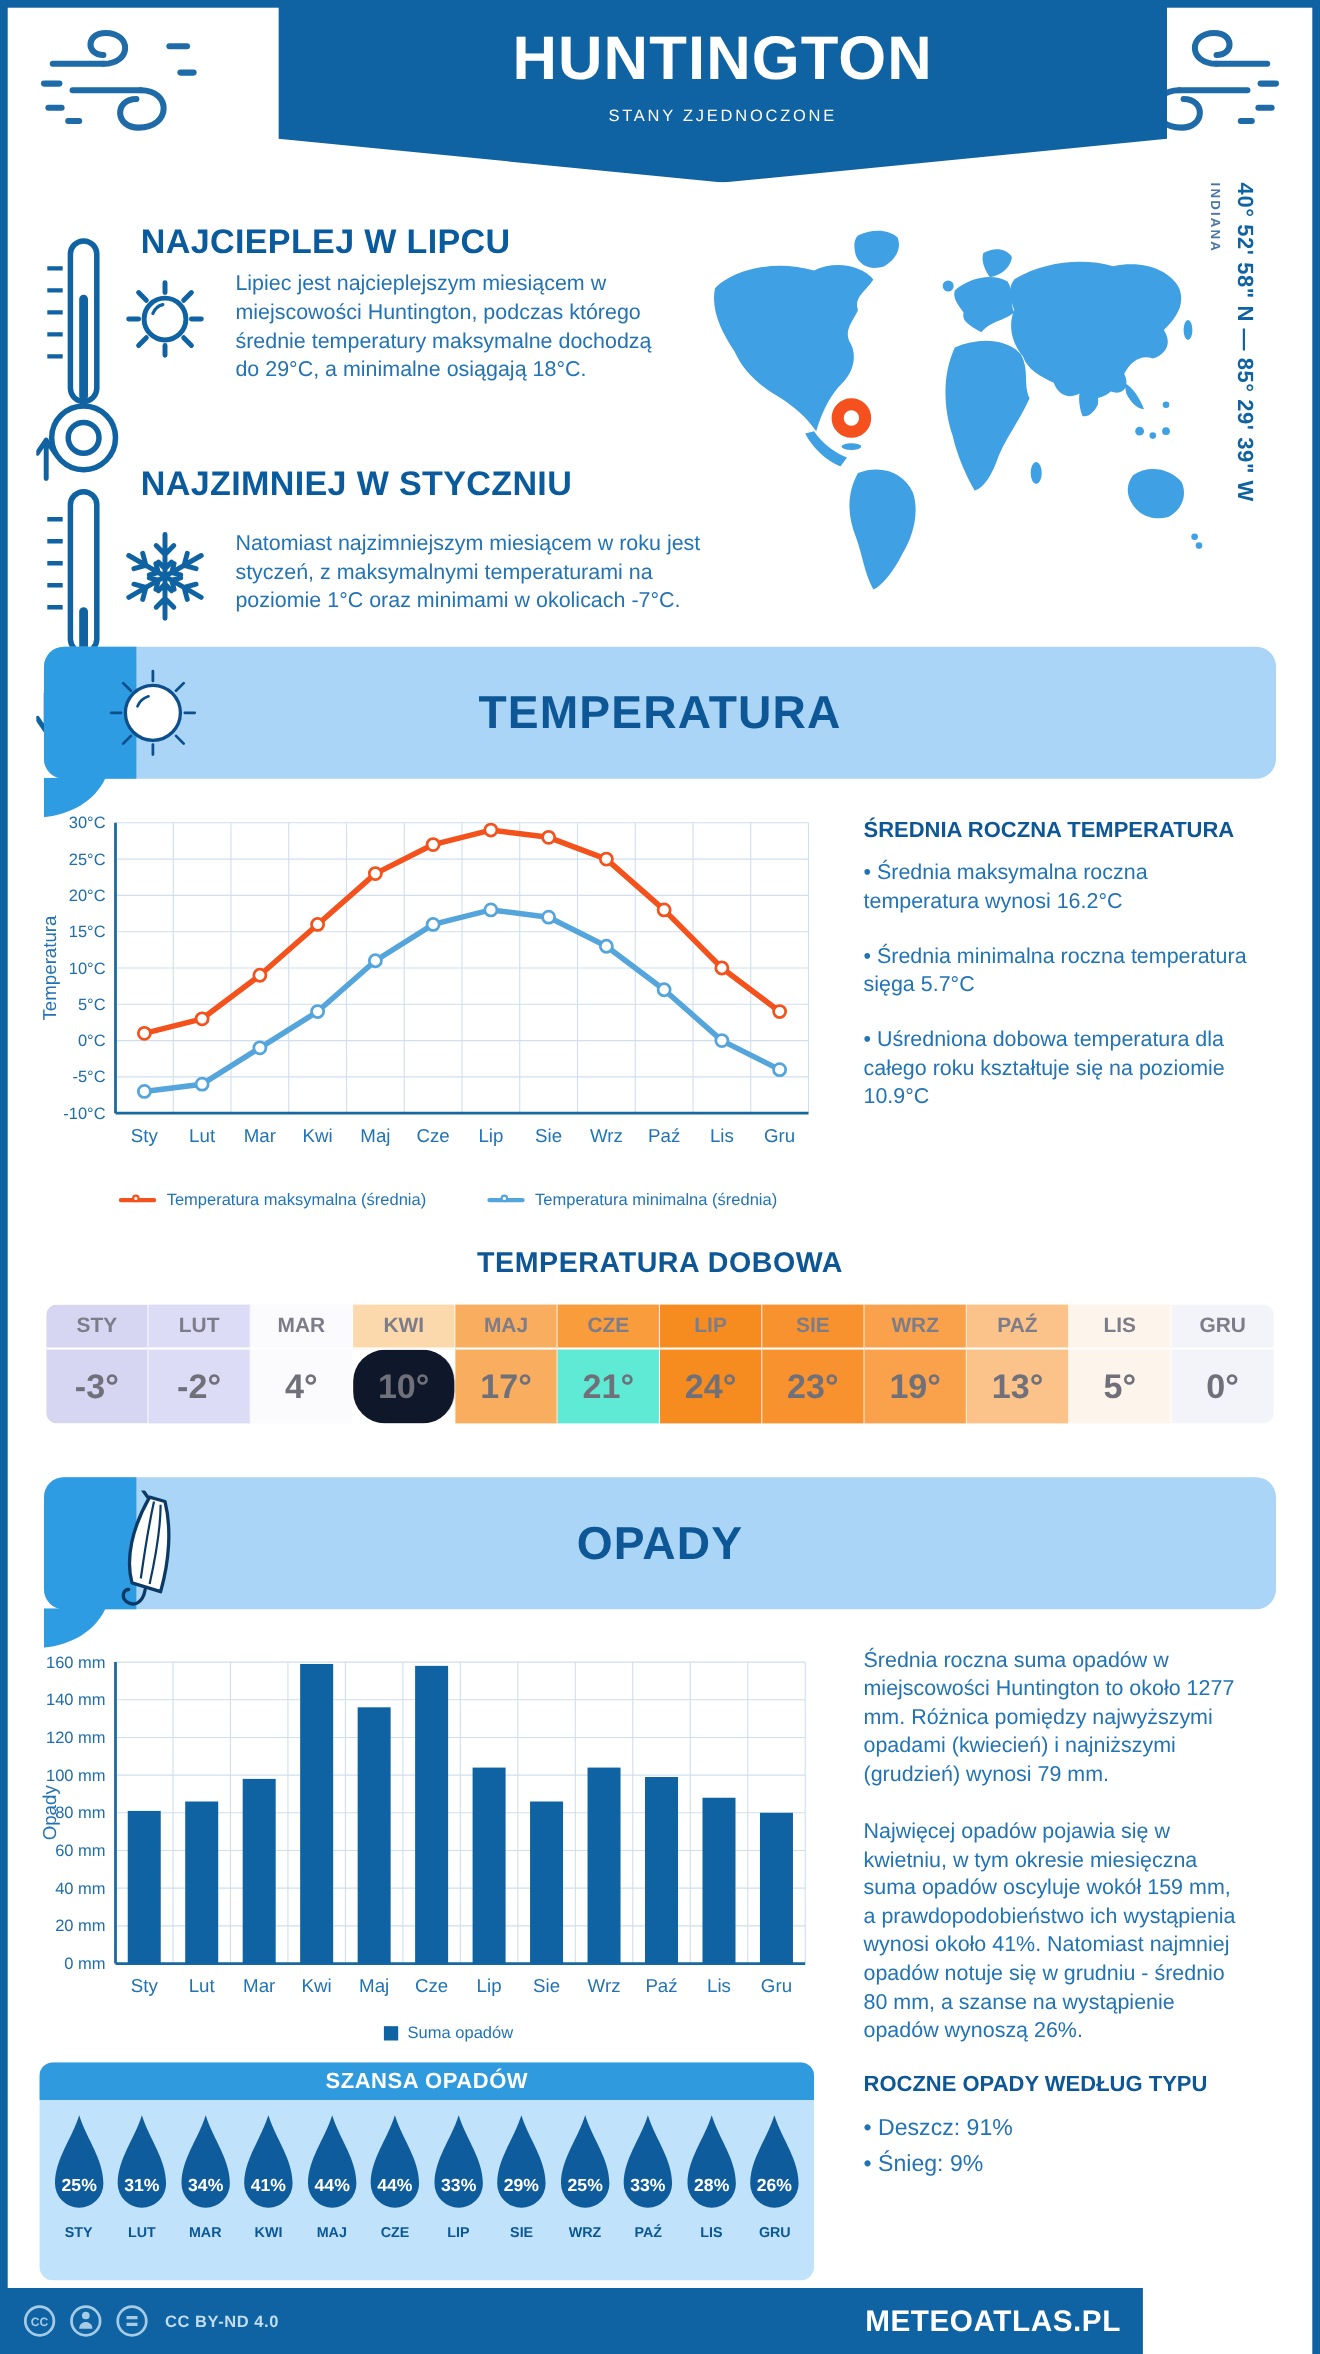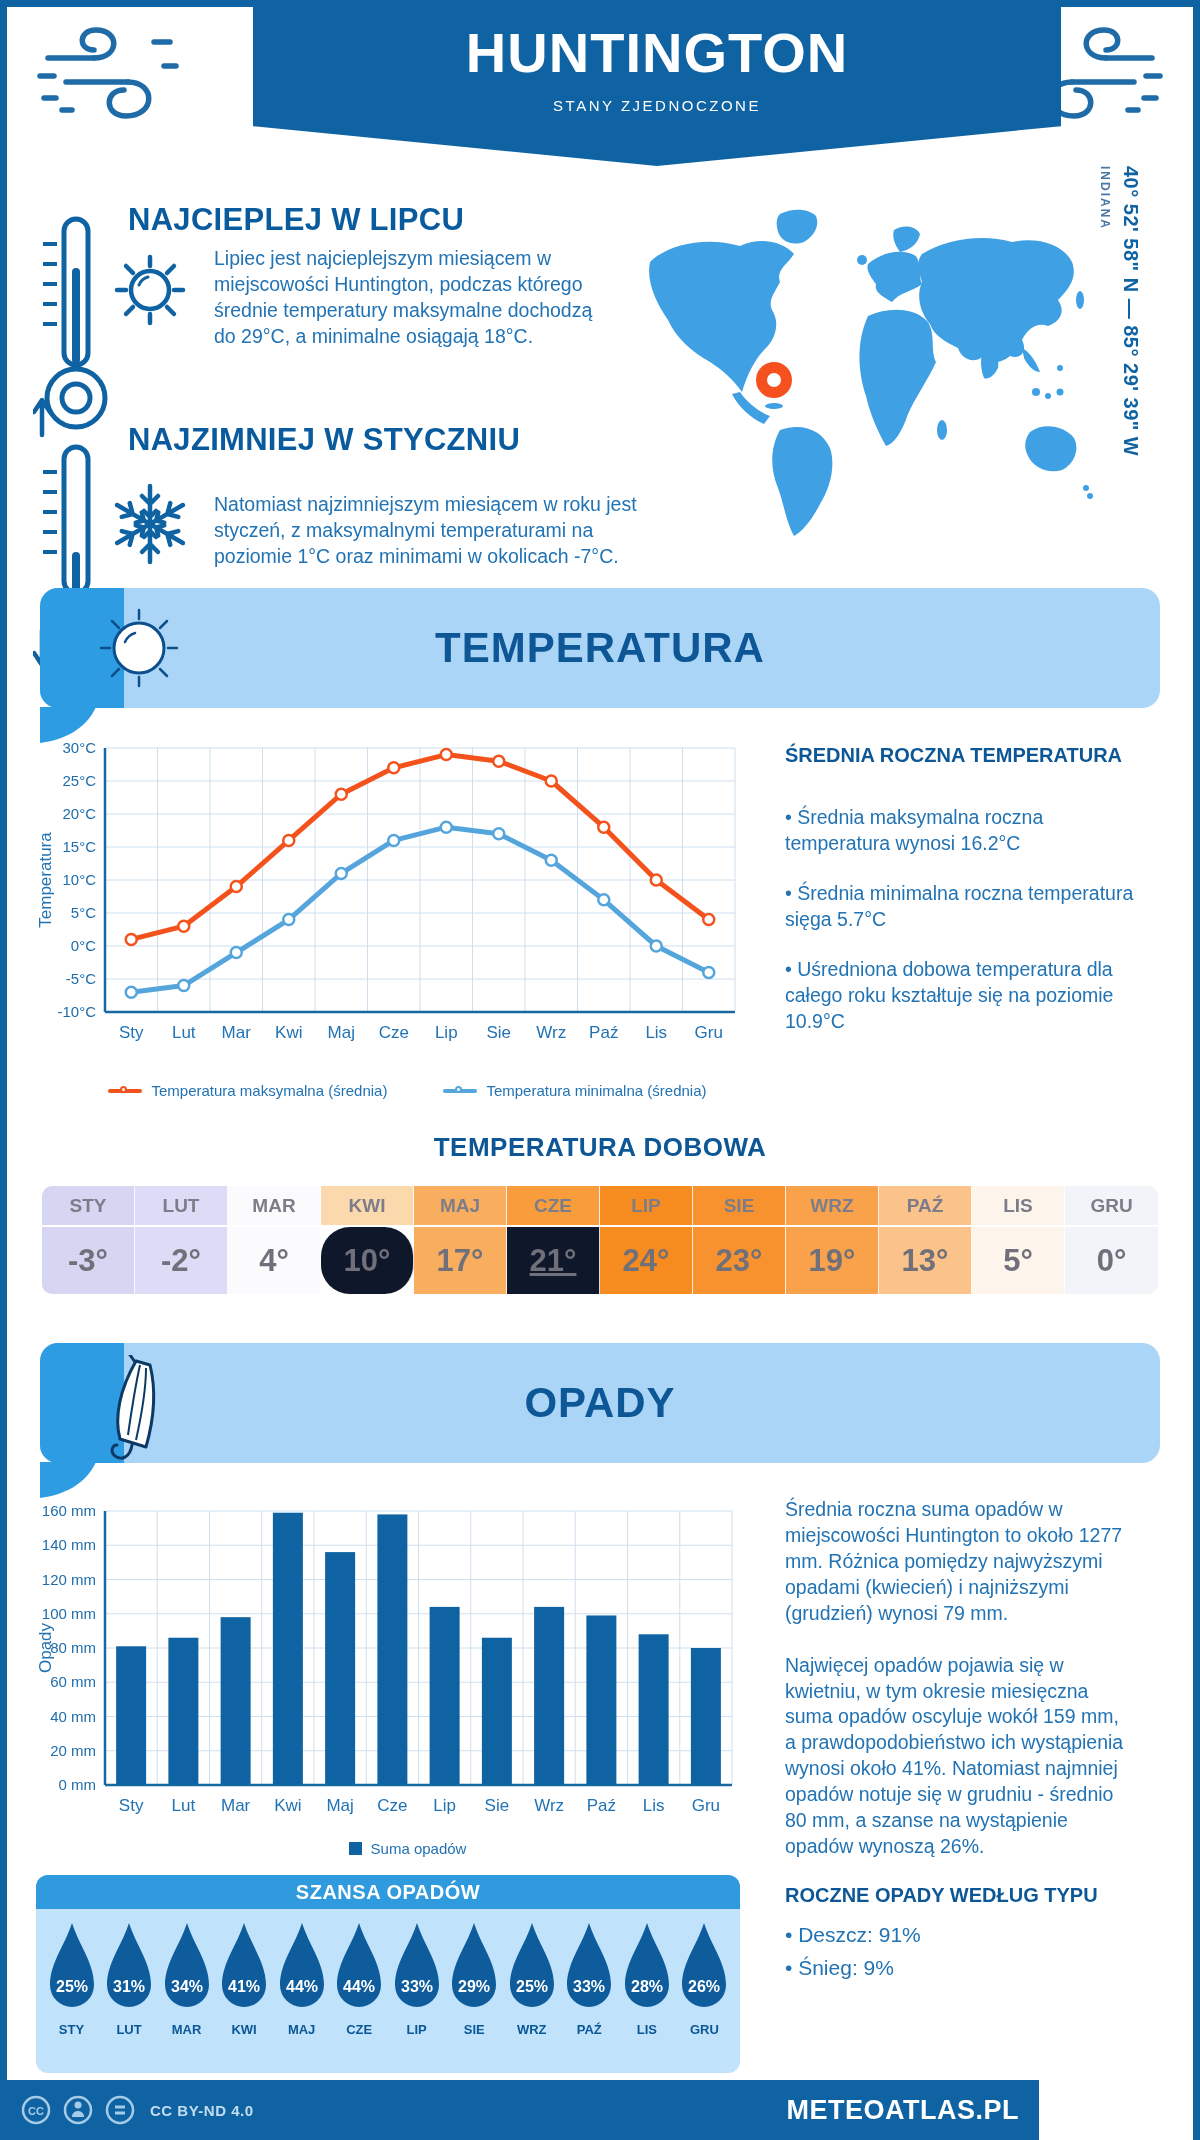--- a/index.html
+++ b/index.html
@@ -20,21 +20,21 @@
   .header-subtitle{margin-top:12px;font-size:15px;letter-spacing:2.5px}
   .wind{position:absolute;top:24px}
   .wind-right{left:1012px;transform:scaleX(-1)}
   .wind-left{left:36px}
 
   .hl-heading{position:absolute;left:128px;font-size:31px;font-weight:bold;color:#0a5b9e;letter-spacing:.3px}
   .hl-text{position:absolute;left:214px;font-size:19.5px;line-height:1.33;color:var(--body)}
   #warm-heading{top:202px}
   #warm-text{top:246px;width:404px}
   #cold-heading{top:422px}
-  #cold-text{top:492px;width:426px}
+  #cold-text{top:482px;width:426px}
   .thermo{position:absolute;left:33px}
   #thermo-warm{top:210px}
   #thermo-cold{top:438px}
   #sun-small{position:absolute;left:110px;top:250px}
   #snowflake{position:absolute;left:104px;top:478px}
 
   #map{position:absolute;left:628px;top:200px}
   .coords{position:absolute;left:1098px;top:166px;writing-mode:vertical-rl}
   .coords-main{font-size:20px;font-weight:bold;color:var(--navy);letter-spacing:.5px}
   .coords-region{font-size:12px;font-weight:bold;color:#4a76a3;letter-spacing:2px;margin-block-start:7px}
@@ -65,21 +65,21 @@
   .tcol{flex:1;display:flex;flex-direction:column}
   .tcol:first-child{border-radius:10px 0 0 10px;overflow:hidden}
   .tcol:last-child{border-radius:0 10px 10px 0;overflow:hidden}
   .tmon{height:41px;display:flex;align-items:center;justify-content:center;font-size:19px;font-weight:bold;
     color:#7d7d89;border-bottom:2px solid #fff;border-right:1px solid rgba(255,255,255,.85)}
   .tval{height:67px;display:flex;align-items:center;justify-content:center;font-size:31px;font-weight:bold;
     color:#70707a;border-right:1px solid rgba(255,255,255,.85)}
   .tcol:last-child .tmon,.tcol:last-child .tval{border-right:none}
 
   #annual{position:absolute;left:785px;top:744px;width:356px}
-  .col-heading{font-size:20px;font-weight:bold;color:var(--title);margin-bottom:38px}
+  .col-heading{font-size:20px;font-weight:bold;color:var(--title);margin-bottom:14px}
   .annual-bullet{font-size:19.5px;color:var(--body);line-height:1.33;margin-bottom:24px}
 
   #rain-text{position:absolute;left:785px;top:1497px;width:348px}
   .rain-para{font-size:19.5px;color:var(--body);line-height:1.33;margin-bottom:26px}
   #rain-type{position:absolute;left:785px;top:1884px;width:380px}
   #rain-type .col-heading{margin-bottom:12px}
   .type-bullet{font-size:21px;color:var(--body);line-height:1.55}
 
   #chance{position:absolute;left:36px;top:1875px;width:704px;height:198px;background:#c0e2fb;border-radius:12px}
   #chance-header{height:34px;background:#2f9ade;border-radius:12px 12px 0 0;display:flex;align-items:center;
@@ -335,21 +335,21 @@
       <div class="tcol">
         <div class="tmon" style="background: rgb(252, 216, 173);">KWI</div>
         <div class="tval" style="background: #0f172a; border-radius: 29px;">10°</div>
       </div>
       <div class="tcol">
         <div class="tmon" style="background: rgb(249, 173, 94);">MAJ</div>
         <div class="tval" style="background: rgb(249, 173, 94);">17°</div>
       </div>
       <div class="tcol">
         <div class="tmon" style="background: rgb(248, 156, 60);">CZE</div>
-        <div class="tval" style="background: #0f172a; text-decoration: underline;">21°</div>
+        <div class="tval" style="background: #5eead4;">21°</div>
       </div>
       <div class="tcol">
         <div class="tmon" style="background: rgb(246, 139, 31);">LIP</div>
         <div class="tval" style="background: rgb(246, 139, 31);">24°</div>
       </div>
       <div class="tcol">
         <div class="tmon" style="background: rgb(247, 146, 46);">SIE</div>
         <div class="tval" style="background: rgb(247, 146, 46);">23°</div>
       </div>
       <div class="tcol">

